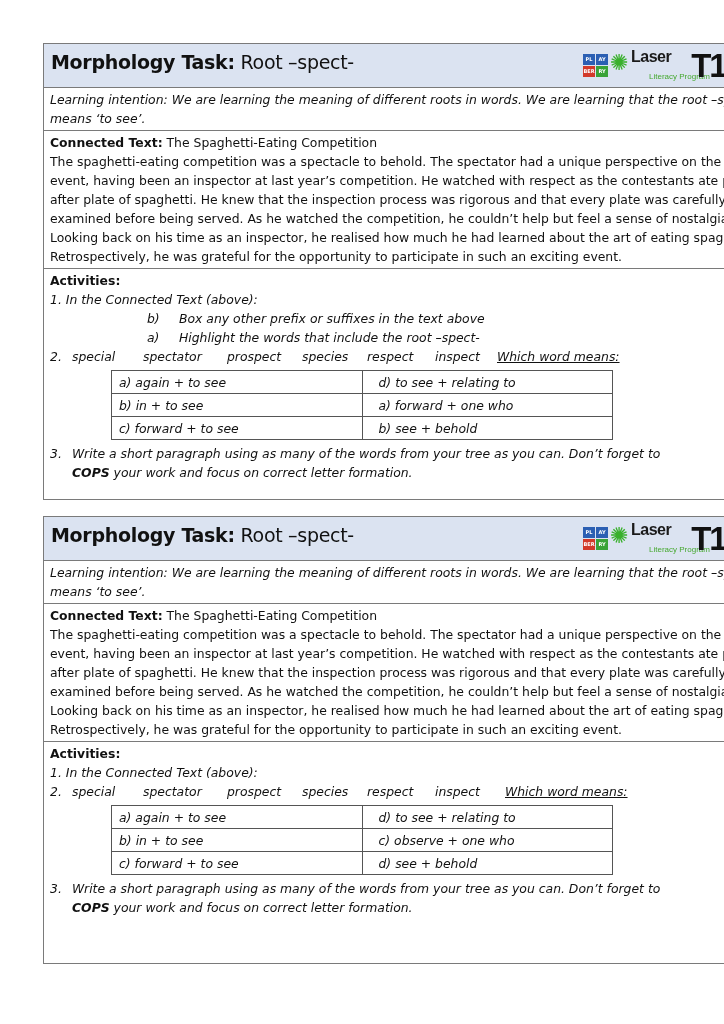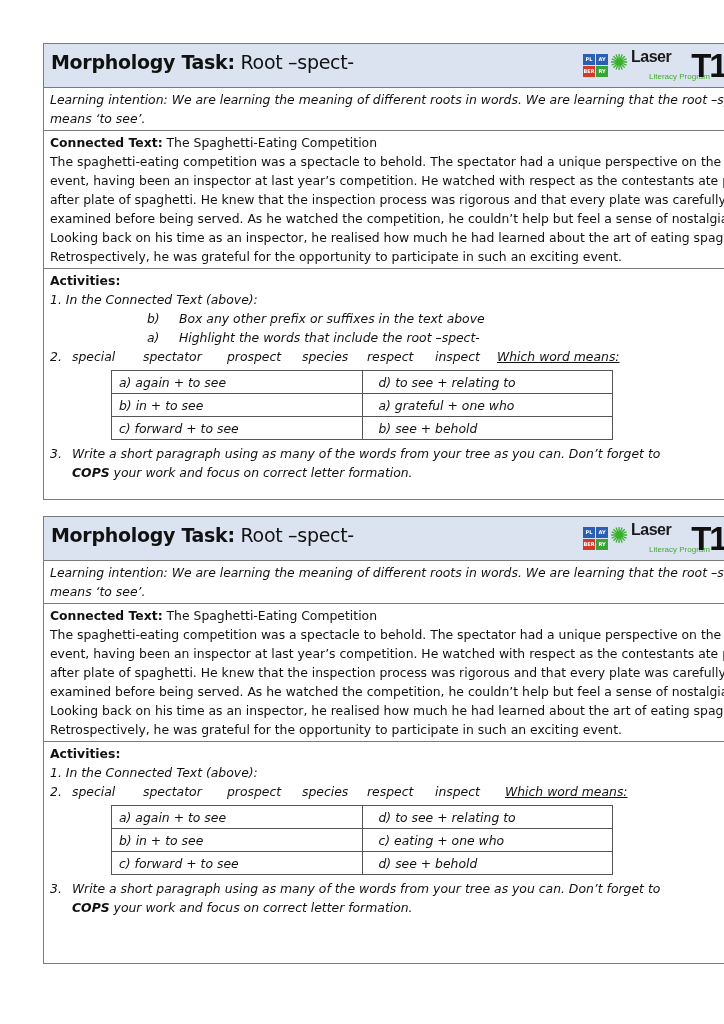--- a/index.html
+++ b/index.html
@@ -71,21 +71,21 @@
         <span style="width:22px">2.</span><span style="width:71px">special</span><span style="width:84px">spectator</span><span style="width:75px">prospect</span><span style="width:65px">species</span><span style="width:68px">respect</span><span class="q2w6" style="width:62px">inspect</span><span class="wm">Which word means:</span>
       </div>
       <table class="opts">
         <tbody>
             <tr>
               <td>a)  again + to see</td>
               <td class="r">d) to see + relating to</td>
             </tr>
         <tr>
               <td>b)  in + to see</td>
-              <td class="r">a) grateful + one who</td>
+              <td class="r">a) forward + one who</td>
             </tr>
         <tr>
               <td>c)  forward + to see</td>
               <td class="r">b)  see + behold</td>
             </tr>
       </tbody>
         </table>
       <div class="q3">
         <span style="display:inline-block;width:22px">3.</span><span>Write a short paragraph using as many of the words from your tree as you can. Don’t forget to</span>
         <div class="ind"><b>COPS</b><span> your work and focus on correct letter formation.</span></div>
@@ -123,21 +123,21 @@
         <span style="width:22px">2.</span><span style="width:71px">special</span><span style="width:84px">spectator</span><span style="width:75px">prospect</span><span style="width:65px">species</span><span style="width:68px">respect</span><span class="q2w6" style="width: 70px;">inspect</span><span class="wm">Which word means:</span>
       </div>
       <table class="opts">
         <tbody>
             <tr>
               <td>a)  again + to see</td>
               <td class="r">d) to see + relating to</td>
             </tr>
         <tr>
               <td>b)  in + to see</td>
-              <td class="r">c) eating + one who</td>
+              <td class="r">c) observe + one who</td>
             </tr>
         <tr>
               <td>c)  forward + to see</td>
               <td class="r">d)  see + behold</td>
             </tr>
       </tbody>
         </table>
       <div class="q3">
         <span style="display:inline-block;width:22px">3.</span><span>Write a short paragraph using as many of the words from your tree as you can. Don’t forget to</span>
         <div class="ind"><b>COPS</b><span> your work and focus on correct letter formation.</span></div>

